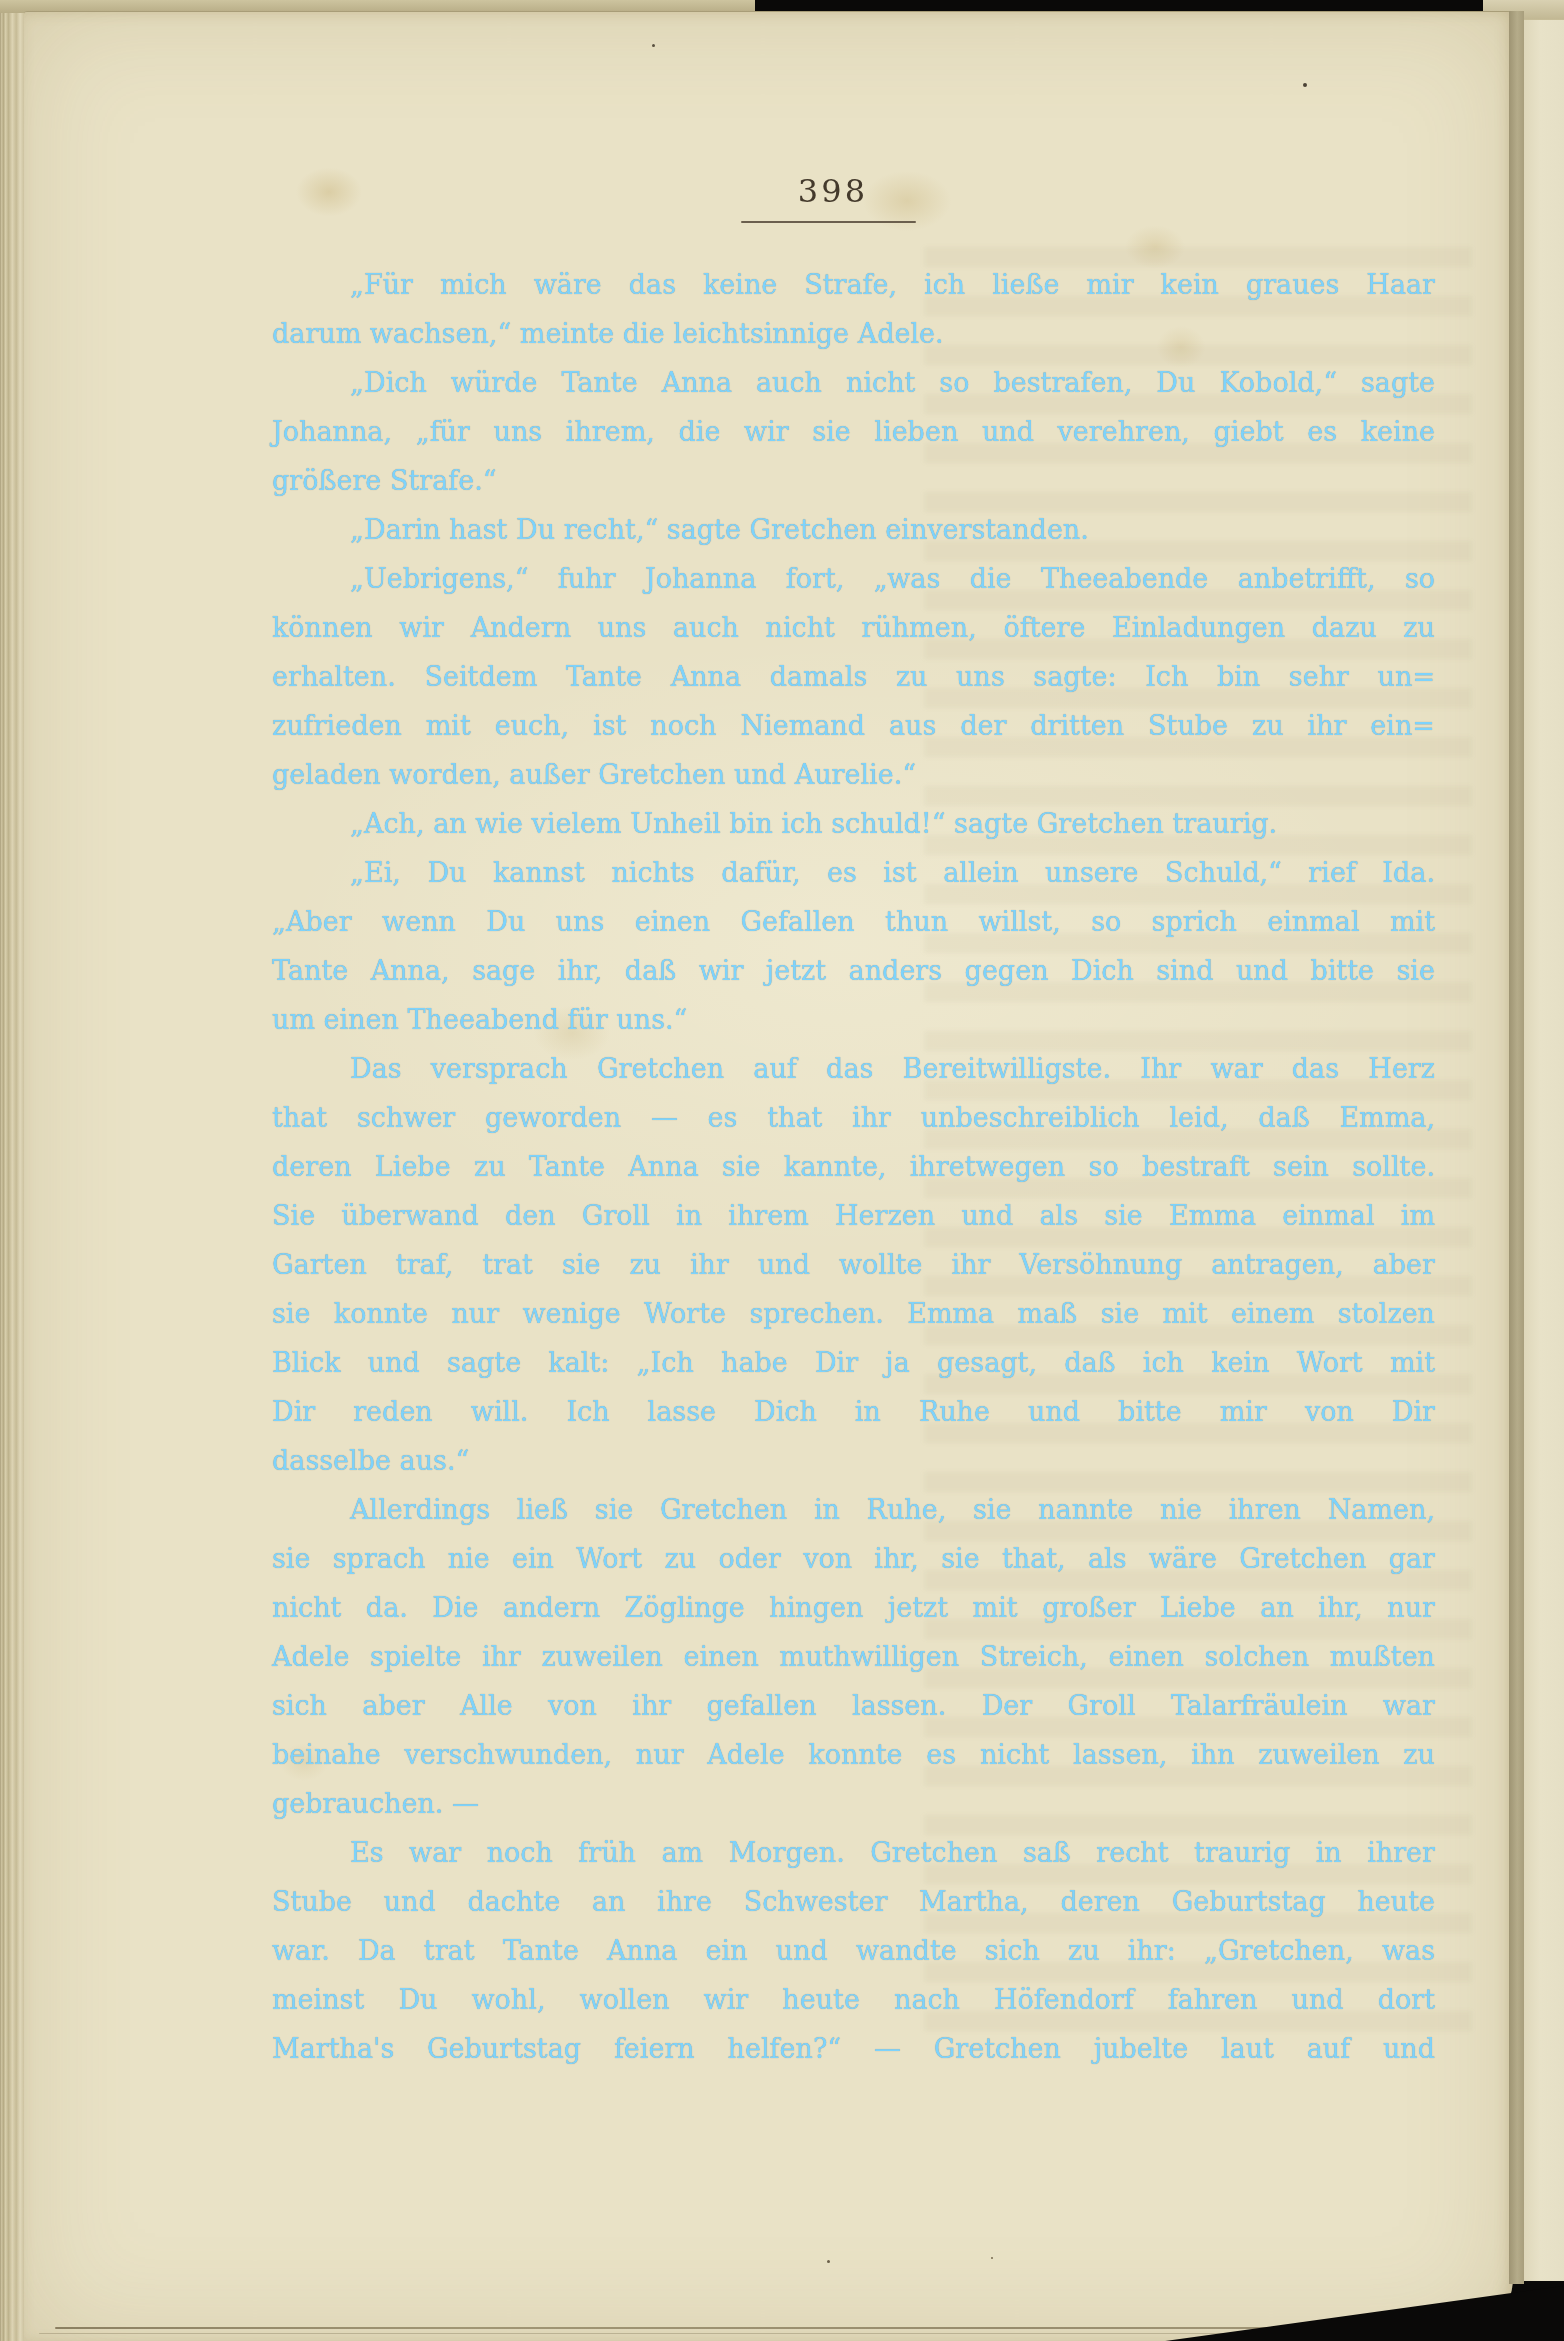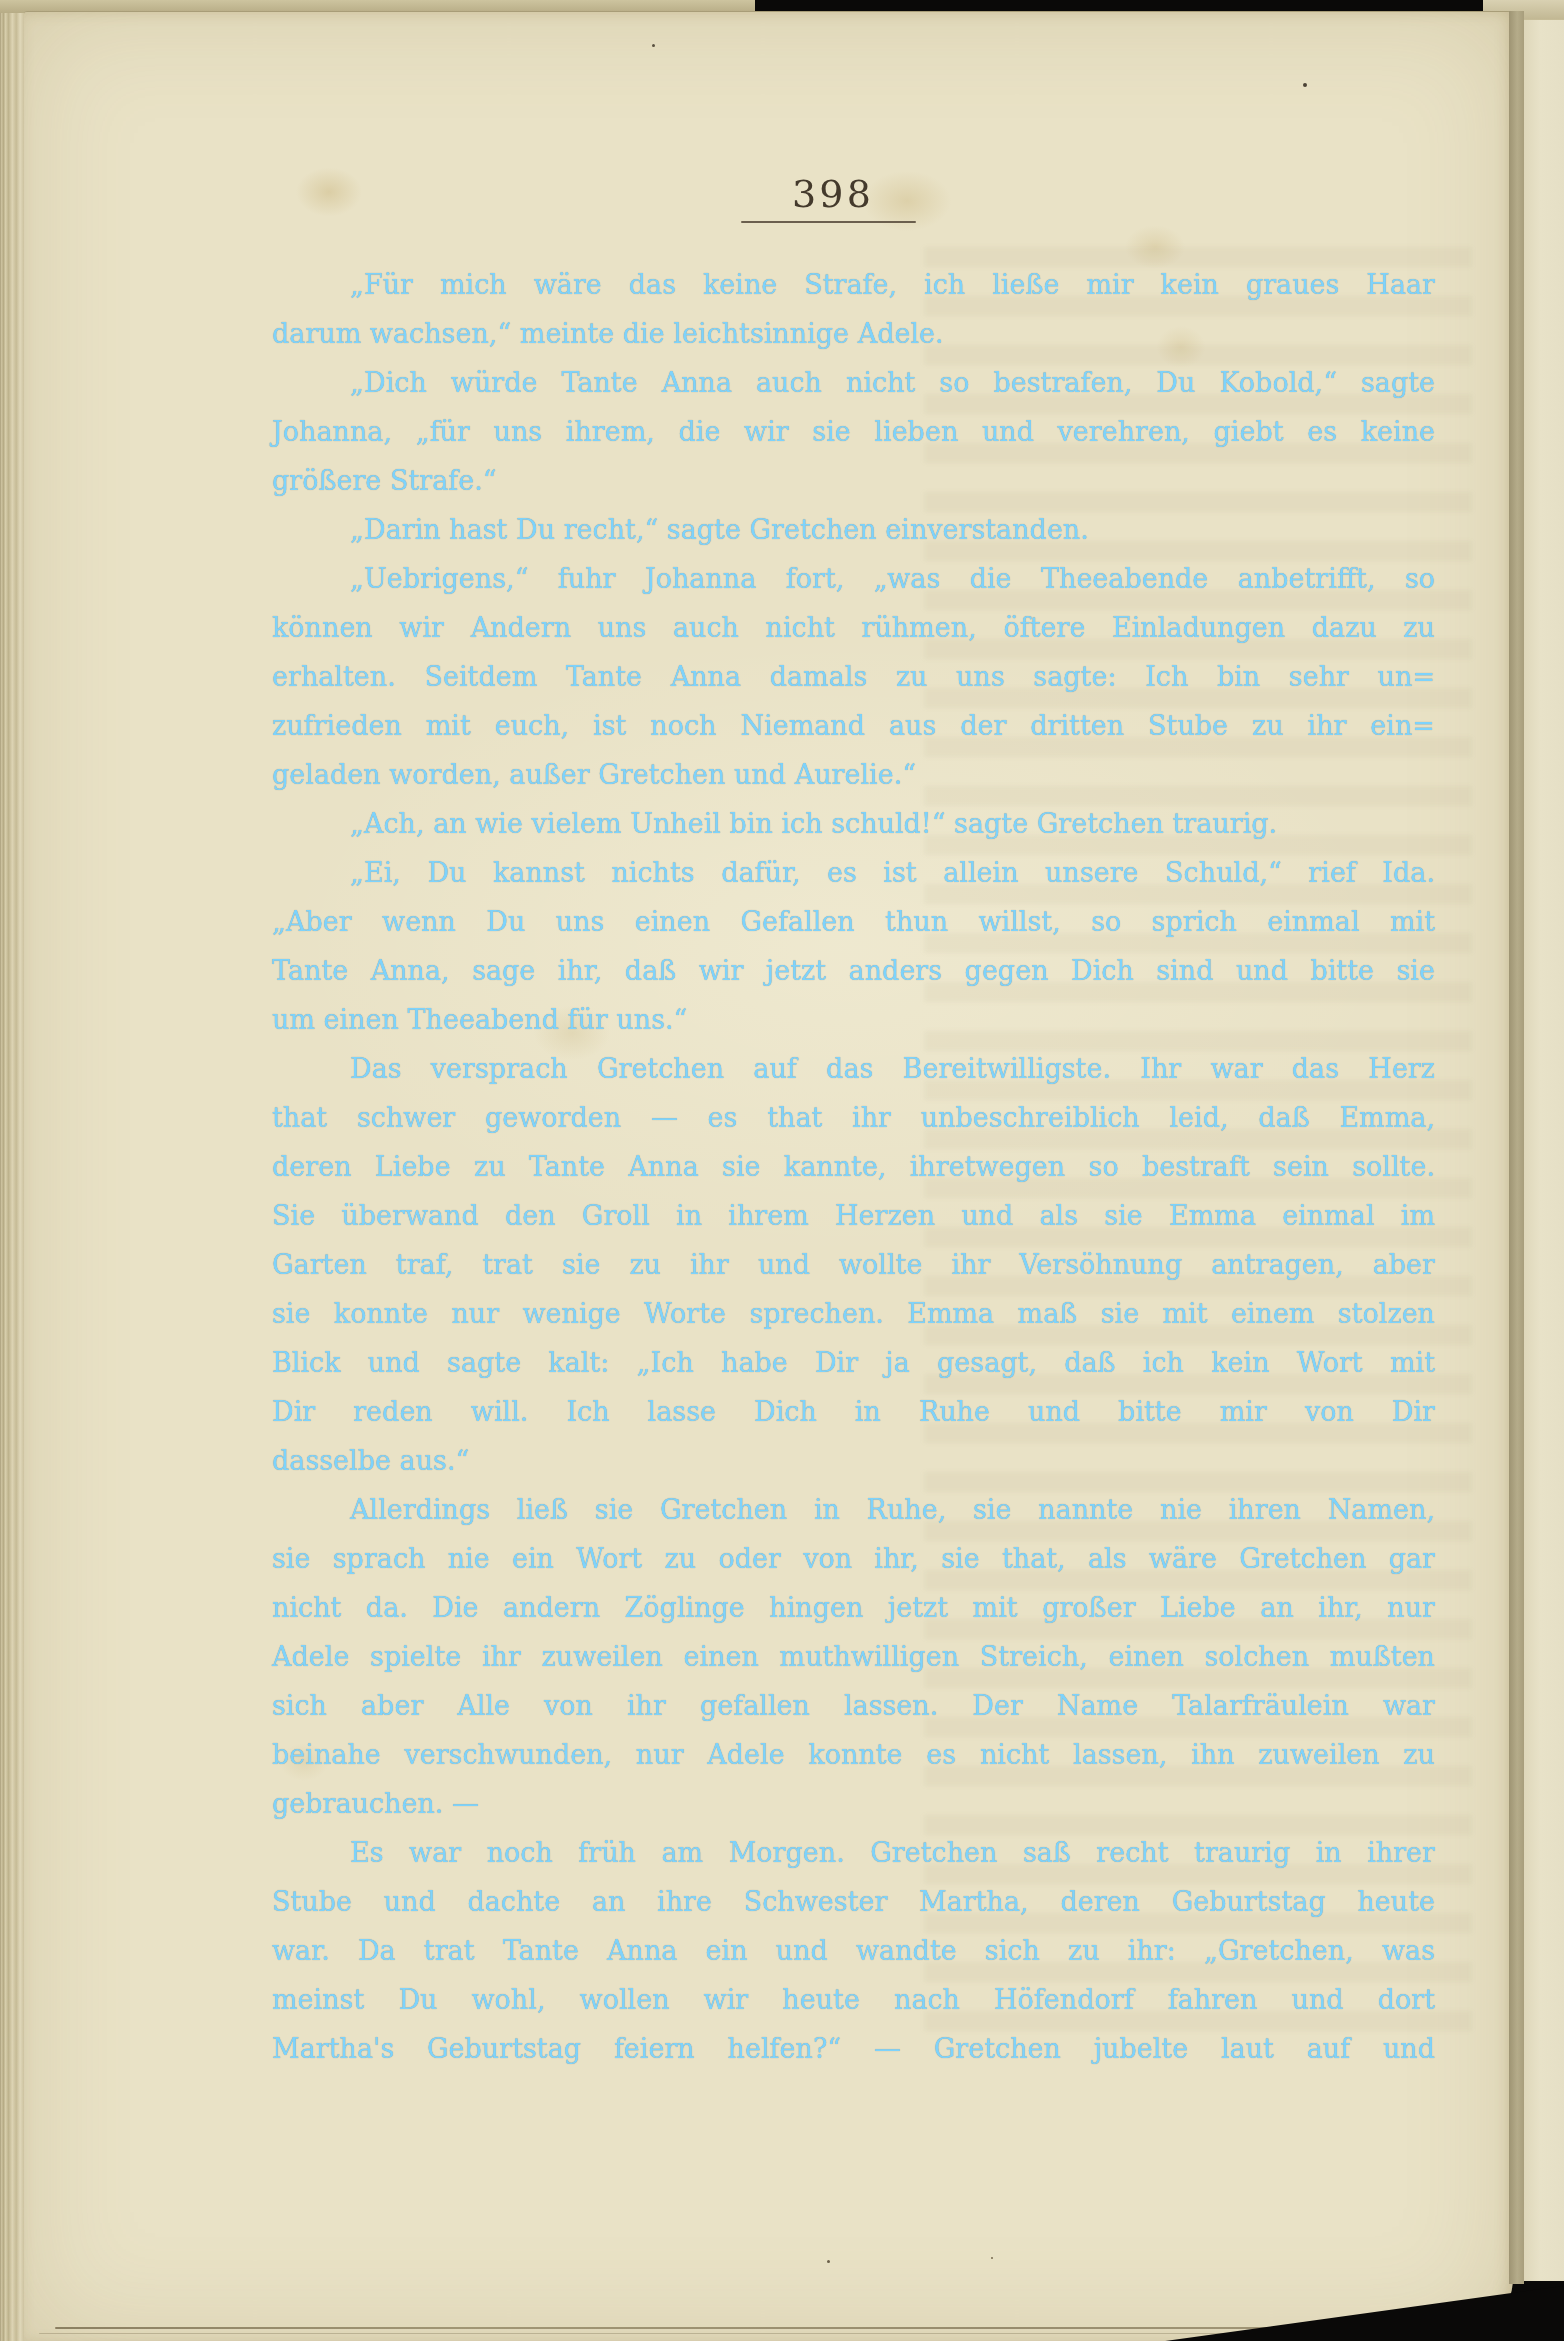--- a/index.html
+++ b/index.html
@@ -85,21 +85,21 @@
     position:absolute;left:900px;top:235px;width:548px;height:1800px;
     background:repeating-linear-gradient(180deg,
       rgba(130,118,82,.055) 0 20.3px, rgba(130,118,82,0) 20.3px 49px);
     filter:blur(2.3px);
     pointer-events:none;
   }
 
   
   .page-number{
     position:absolute;left:739px;top:172px;width:188px;
-    text-align:center;font-size:38px;letter-spacing:3.1px;
+    text-align:center;font-size:32px;letter-spacing:3.1px;
     color:#44false;color:#443a2c;
   }
   .page-number-rule{
     position:absolute;left:741px;top:221px;width:175px;height:2.3px;
     background:#5d5140;border-radius:1.6px;opacity:.9;
   }
 
   
   .text-flow{
     position:absolute;left:272px;top:260px;width:1163px;
@@ -160,21 +160,21 @@
       <div class="line">Sie überwand den Groll in ihrem Herzen und als sie Emma einmal im</div>
       <div class="line">Garten traf, trat sie zu ihr und wollte ihr Versöhnung antragen, aber</div>
       <div class="line">sie konnte nur wenige Worte sprechen.  Emma maß sie mit einem stolzen</div>
       <div class="line">Blick und sagte kalt:  „Ich habe Dir ja gesagt, daß ich kein Wort mit</div>
       <div class="line">Dir reden will.  Ich lasse Dich in Ruhe und bitte mir von Dir</div>
       <div class="line noj">dasselbe aus.“</div>
       <div class="line indent">Allerdings ließ sie Gretchen in Ruhe, sie nannte nie ihren Namen,</div>
       <div class="line">sie sprach nie ein Wort zu oder von ihr, sie that, als wäre Gretchen gar</div>
       <div class="line">nicht da.  Die andern Zöglinge hingen jetzt mit großer Liebe an ihr, nur</div>
       <div class="line">Adele spielte ihr zuweilen einen muthwilligen Streich, einen solchen mußten</div>
-      <div class="line">sich aber Alle von ihr gefallen lassen.  Der Name Talarfräulein war</div>
+      <div class="line">sich aber Alle von ihr gefallen lassen.  Der Groll Talarfräulein war</div>
       <div class="line">beinahe verschwunden, nur Adele konnte es nicht lassen, ihn zuweilen zu</div>
       <div class="line noj">gebrauchen. —</div>
       <div class="line indent">Es war noch früh am Morgen.  Gretchen saß recht traurig in ihrer</div>
       <div class="line">Stube und dachte an ihre Schwester Martha, deren Geburtstag heute</div>
       <div class="line">war.  Da trat Tante Anna ein und wandte sich zu ihr: „Gretchen, was</div>
       <div class="line">meinst Du wohl, wollen wir heute nach Höfendorf fahren und dort</div>
       <div class="line">Martha's Geburtstag feiern helfen?“ — Gretchen jubelte laut auf und</div>
     </div>
 
   <div class="speck speck-a"></div>

